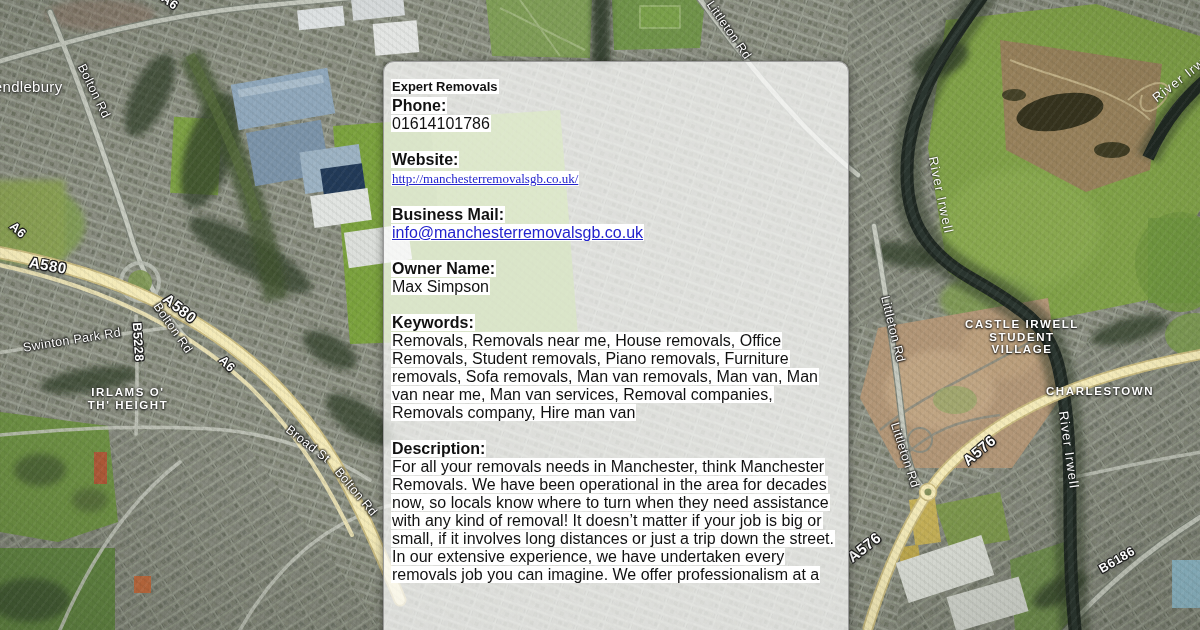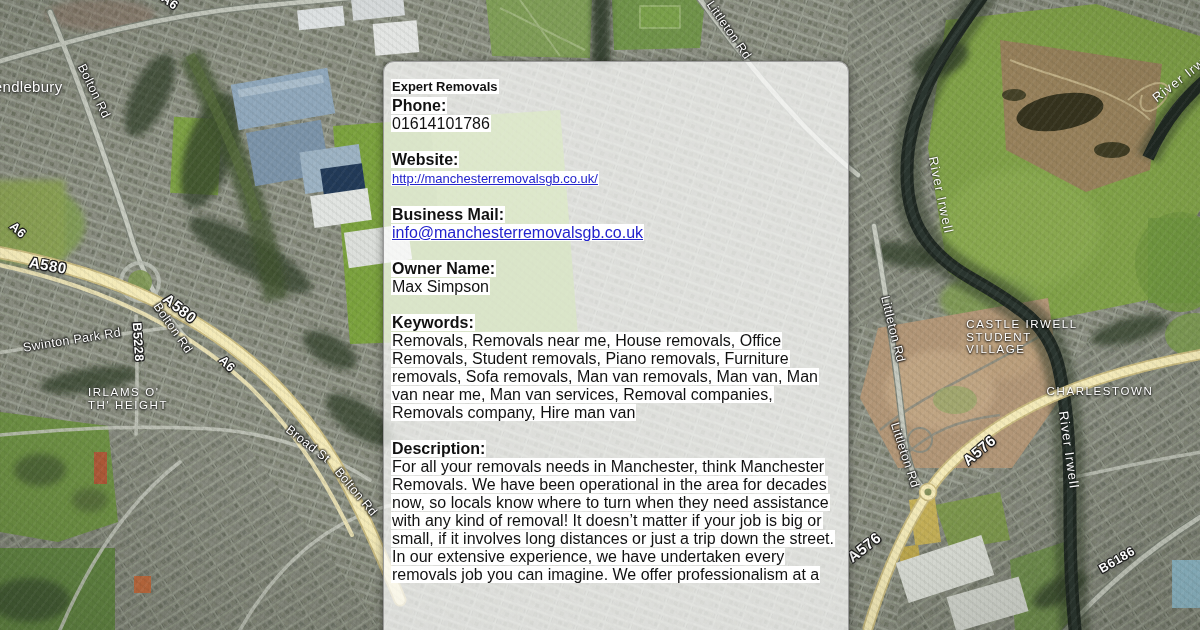--- a/index.html
+++ b/index.html
@@ -16,39 +16,39 @@
           transform:translate(-50%,-50%) rotate(var(--r,0deg));}
   .road{font-size:12.5px;color:#fff;letter-spacing:.4px;
         text-shadow:0 1px 2px rgba(0,0,0,.95),0 -1px 2px rgba(0,0,0,.7),
                     1px 0 2px rgba(0,0,0,.75),-1px 0 2px rgba(0,0,0,.75);}
   .route{font-size:12.5px;font-weight:700;color:#fff;letter-spacing:.5px;
         text-shadow:-1px -1px 0 #1c1c1c,1px -1px 0 #1c1c1c,-1px 1px 0 #1c1c1c,
                     1px 1px 0 #1c1c1c,0 2px 3px rgba(0,0,0,.6);}
   .route-lg{font-size:15px;}
   .town{font-size:15px;color:#fff;letter-spacing:.3px;
         text-shadow:0 1px 3px rgba(0,0,0,.9),0 0 2px rgba(0,0,0,.85);}
-  .area{font-size:11.5px;font-weight:400;color:#fff;letter-spacing:1.6px;
-        text-align:left;line-height:12.5px;
+  .area{font-size:11.5px;font-weight:700;color:#fff;letter-spacing:1.6px;
+        text-align:center;line-height:12.5px;
         text-shadow:0 1px 2px rgba(0,0,0,.9),0 0 3px rgba(0,0,0,.75);}
   .water{font-size:13px;color:#fdfdfd;letter-spacing:1.2px;
         text-shadow:0 1px 2px rgba(0,0,0,.85),0 0 2px rgba(0,0,0,.6);}
   
   #infowindow{position:absolute;left:383px;top:61px;width:466px;min-height:600px;
       box-sizing:border-box;background:rgba(255,255,255,.72);
       border:1px solid #9a9a9a;border-radius:11px;
       box-shadow:0 2px 10px rgba(0,0,0,.45),0 0 2px rgba(0,0,0,.3);
       padding:6px 9px 10px 7px;color:#111;
       font-size:16px;line-height:18px;}
   .iw-title{font-size:13px;line-height:15px;font-weight:700;margin:11px 0 3px;}
   .sec{margin:0 0 18px;}
   .lbl{font-weight:700;}
   .hl{background:#fff;padding:0 1px;
       box-decoration-break:clone;-webkit-box-decoration-break:clone;}
   .link{color:#2323cc;text-decoration:underline;}
-  .link.small{font-size:13px;line-height:18px;}
+  .link.small{font-size:13px;line-height:18px;font-family:Liberation Serif, serif;}
 </style>
 </head>
 <body>
 
 <div id="stage">
 
   <div style="position:absolute;inset:0;">
   <svg width="1200" height="630" viewBox="0 0 1200 630">
     <defs>
       <pattern id="housingA" width="26" height="18" patternUnits="userSpaceOnUse" patternTransform="rotate(18)">

